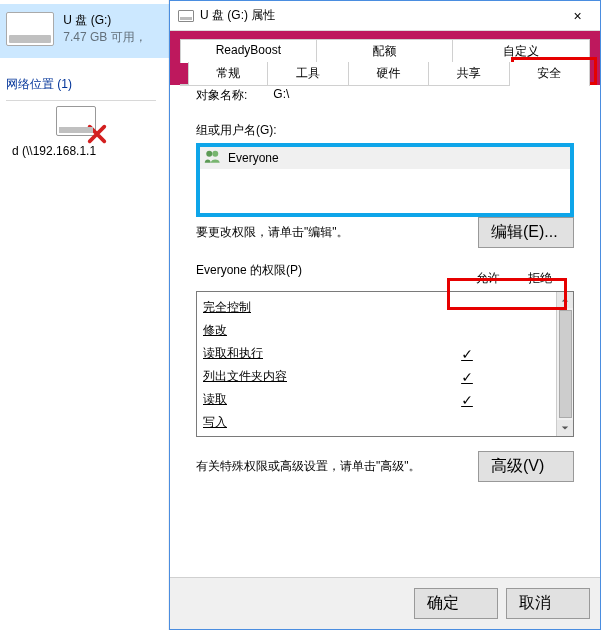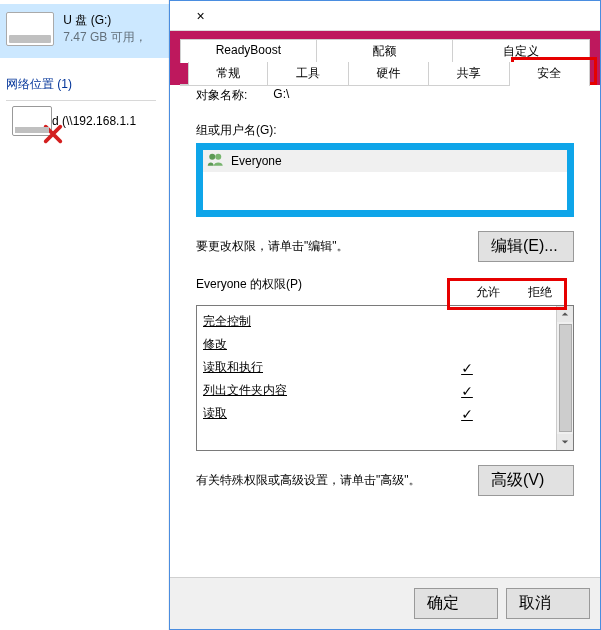--- a/index.html
+++ b/index.html
@@ -45,21 +45,21 @@
     padding:4px 6px;
     color:#003399;
   }
   .section-header::after{
     content:""; position:absolute; left:6px; right:4px; bottom:-4px;
     height:1px; background:#d8d8d8;
   }
 
   .network-row{
     position:absolute; left:12px; top:106px;
-    display:flex; align-items:center; 
+    display:flex; align-items:flex-end; gap:8px;flex-direction:column;
   }
   .small-drive-icon{
     width:40px; height:30px; background:#fff; border:1px solid #999;
     border-radius:2px; position:relative;
   }
   .small-drive-icon::after{
     content:""; position:absolute; left:2px; right:2px; bottom:2px; height:6px;
     background:#c0c0c0;
   }
   .red-x svg { width:22px; height:22px; position:absolute; left:29px; top:16px; }
@@ -124,22 +124,22 @@
     flex:1; padding:1px 16px 8px 16px;
     border-top:1px solid #d0d0d0;
     margin:0 10px;
     position:relative;
   }
   .field-row{display:flex; gap:26px; margin-bottom:18px;}
   .label{font-size:12px;}
   .value{font-size:12px;}
 
   .listbox{
-    border:7px solid #0ea5e9; height:74px; background:#fff;
-    overflow:hidden; margin-top:4px; margin-bottom:14px;
+    border:4px solid #0ea5e9; height:74px; background:#fff;
+    overflow:hidden; margin-top:4px; margin-bottom:0;
   }
   .listitem{
     display:flex; align-items:center; gap:6px; padding:2px 4px; background:#f0f0f0;
     border-bottom:1px solid transparent;
   }
   .group-icon svg{width:18px; height:14px;}
 
   .edit-row{
     display:flex; justify-content:space-between; align-items:center;
     margin-bottom:14px; gap:10px;
@@ -214,20 +214,24 @@
       <svg viewBox="0 0 24 24">
           <path d="M4 4 L20 20 M20 4 L4 20" stroke="#d31f1f" stroke-width="4" stroke-linecap="round" fill="none"></path>
         </svg>
     </span>
     <span>d (\\192.168.1.1</span>
   </div>
 </div>
 
 <div class="dialog">
   <div class="titlebar">
+    <div class="title-left">
+      <span class="mini-icon"></span>
+      <span class="title-txt">U 盘 (G:) 属性</span>
+    </div>
     <div class="close-btn">
       <span>×</span>
     </div>
   </div>
 
   <div class="tabbar">
     <div class="tabrow tabrow1">
       <div class="tab">ReadyBoost</div>
       <div class="tab">配额</div>
       <div class="tab">自定义</div>
@@ -307,20 +311,27 @@
               <span class="check"></span>
             </span>
           </div>
           <div class="perm-row">
             <span>读取</span>
             <span class="marks">
               <span class="check">✓</span>
               <span class="check"></span>
             </span>
           </div>
+          <div class="perm-row">
+            <span>写入</span>
+            <span class="marks">
+              <span class="check"></span>
+              <span class="check"></span>
+            </span>
+          </div>
         </div>
       <div class="perm-scroll">
         <div class="arrow-btn">
             <svg viewBox="0 0 10 10">
               <path d="M1 7 L5 3 L9 7 Z" fill="#555"></path>
             </svg>
           </div>
         <div class="thumb"></div>
         <div class="arrow-btn">
             <svg viewBox="0 0 10 10">

